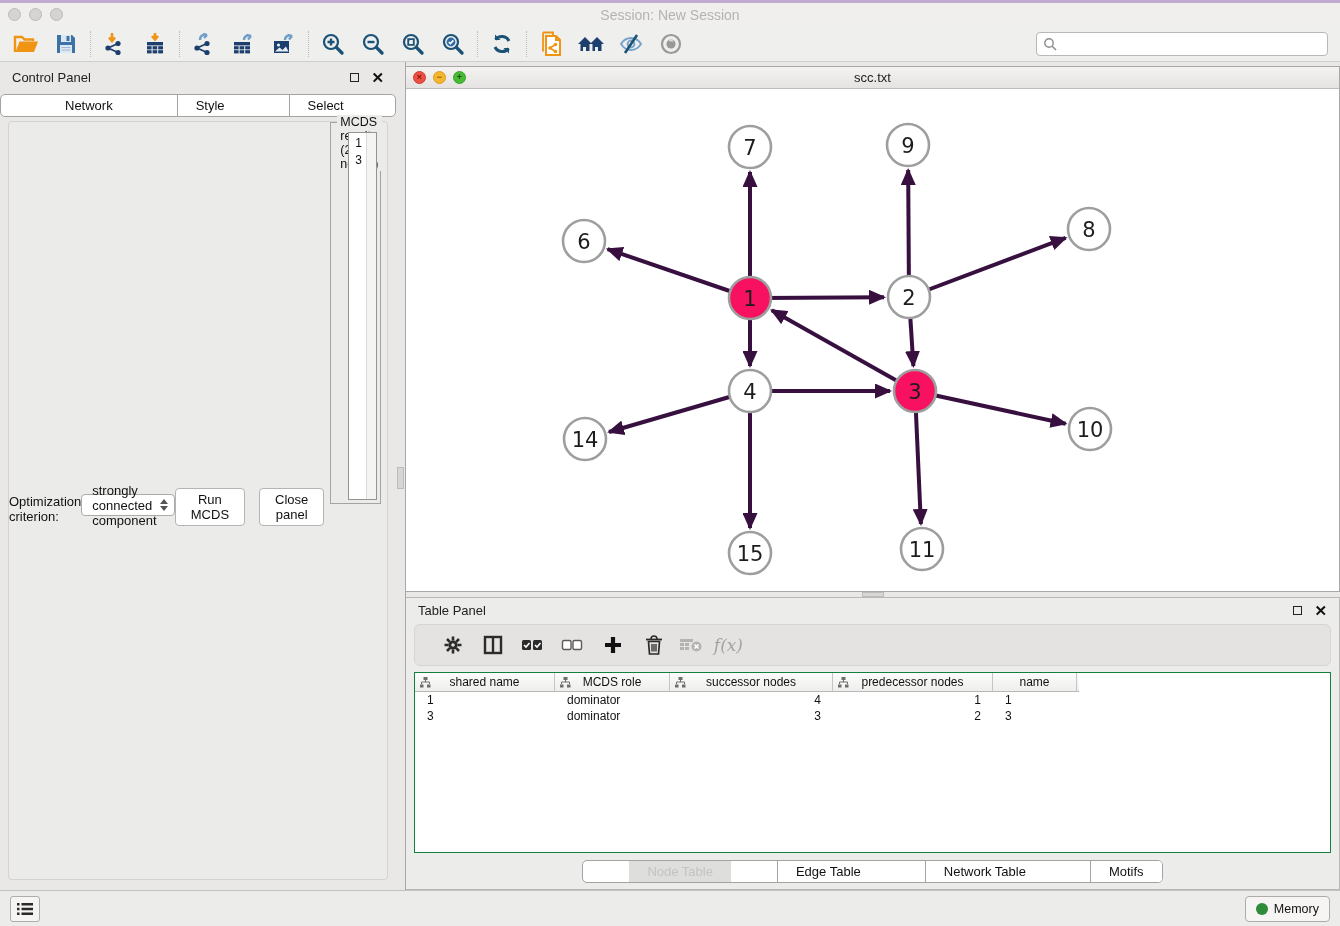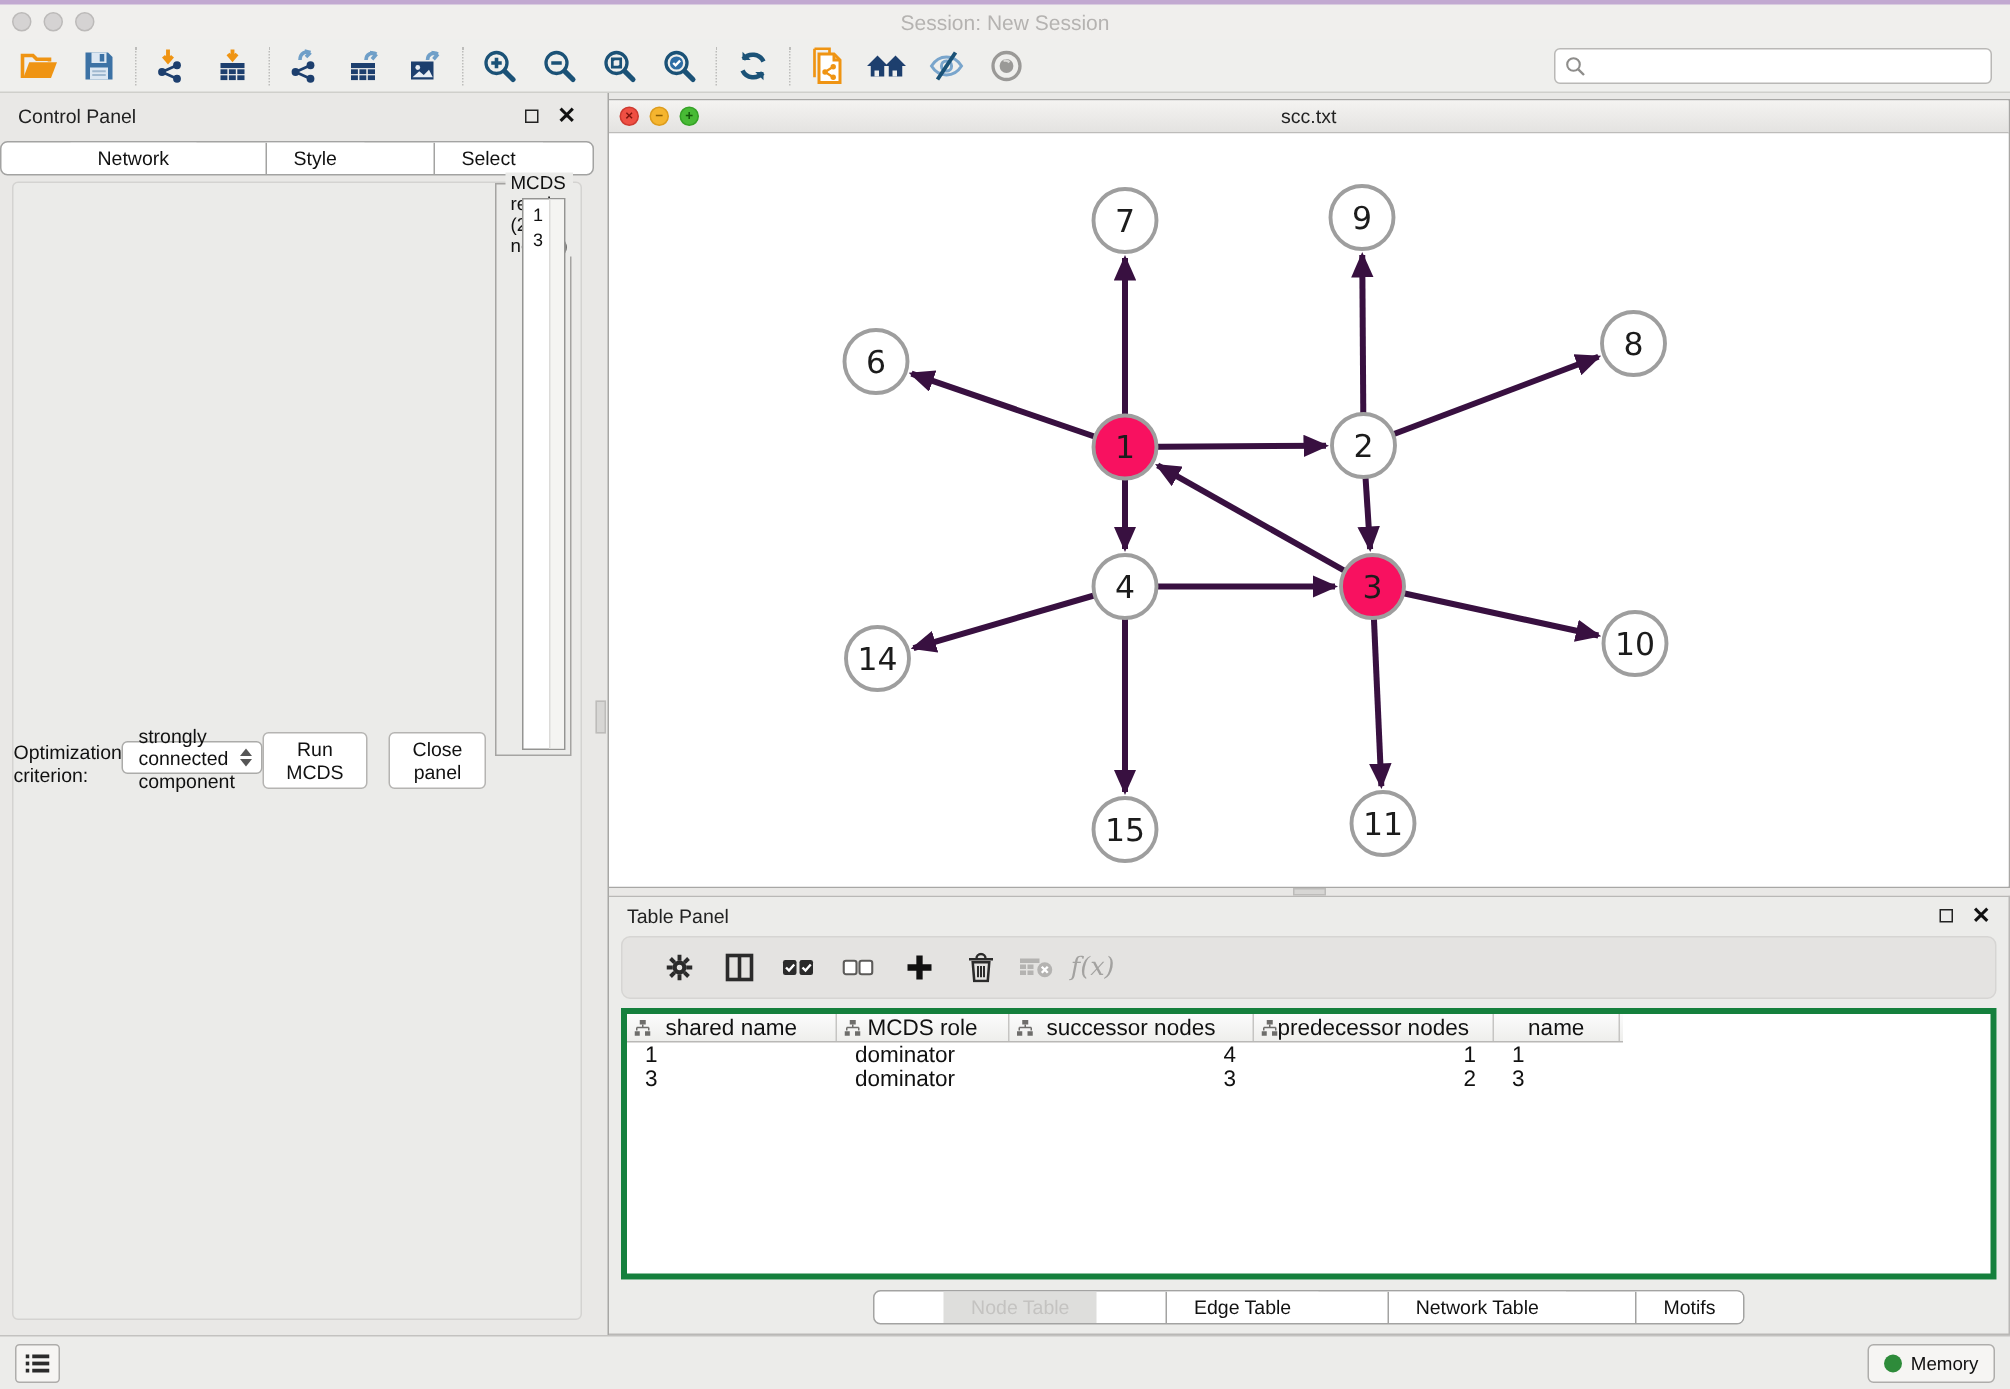--- a/index.html
+++ b/index.html
@@ -86,21 +86,21 @@
     background:#d7d6d4; border:1px solid #bdbcba; }
 
   
   #table-panel { flex:1; background:#ececea; border:1px solid #b9b8b6; border-left:none; display:flex; flex-direction:column; }
   #tp-header { height:24px; display:flex; align-items:center; padding:0 12px; }
   #tp-toolbar { margin:2px 8px 0 8px; height:42px; background:#e4e3e1; border:1px solid #d6d5d3;
     border-radius:6px; display:flex; align-items:center; padding-left:12px; gap:4px; }
   .tp-icon { width:36px; height:34px; display:flex; align-items:center; justify-content:flex-end; cursor:pointer; }
   .fx { font-family:"DejaVu Serif", serif; font-style:italic; font-size:17px; color:#a3a2a0; }
 
-  #tp-table { margin:6px 8px 0 8px; flex:1; background:#fff; border:4px solid #15803d; overflow:hidden; font-size:15px; }
+  #tp-table { margin:6px 8px 0 8px; flex:1; background:#fff; border:1px solid #15803d; overflow:hidden; font-size:12px; }
   #tp-head { display:flex; height:19px; background:linear-gradient(#fcfcfc,#eeeeec); border-bottom:1px solid #b9b8b6; width:664px; }
   .th { display:flex; align-items:center; justify-content:center; position:relative; border-right:1px solid #c6c5c3; gap:5px; color:#111; }
   .th .hd-ic { position:absolute; left:5px; top:4px; }
   .td-row { display:flex; height:16px; align-items:center; color:#111; }
   .td { padding:0 12px; overflow:hidden; white-space:nowrap; }
 
   #tp-footer { height:36px; display:flex; align-items:center; justify-content:center; }
   .seg-item.tp-active { background:#dededc; color:#c4c3c1; }
 
   

